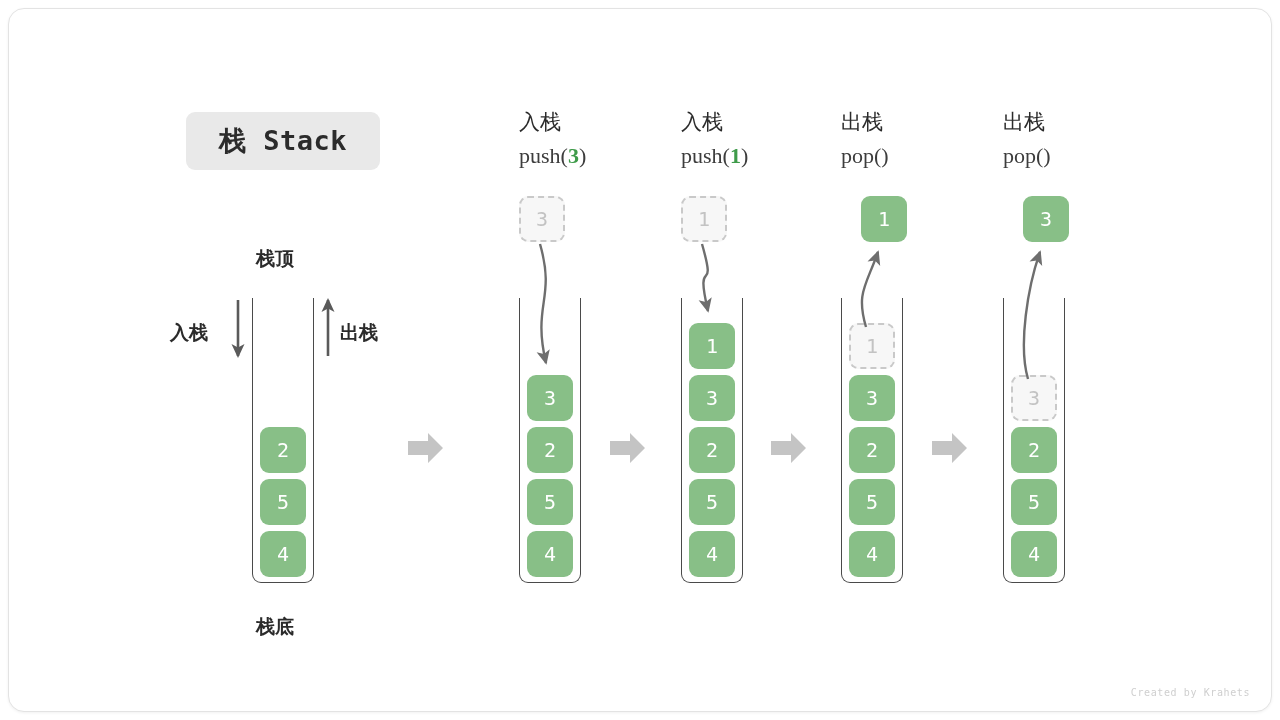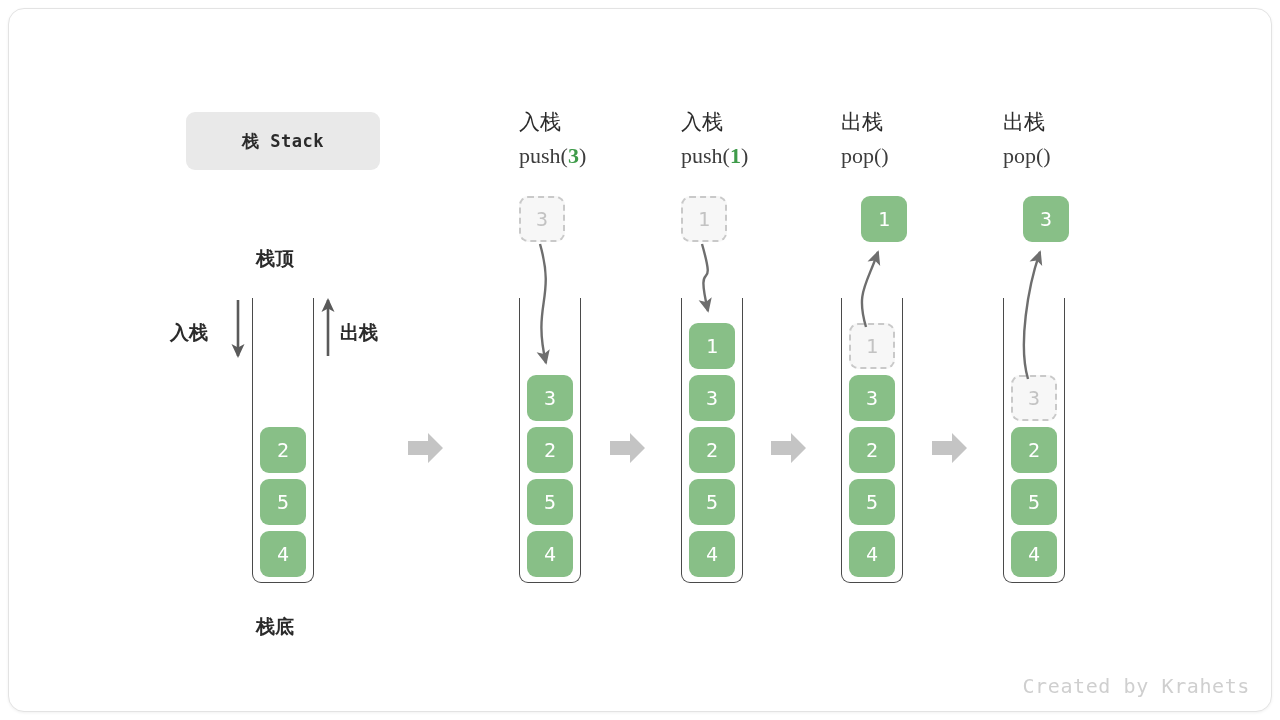--- a/index.html
+++ b/index.html
@@ -27,21 +27,21 @@
 
   
   .title-chip {
     position: absolute;
     left: 186px; top: 112px;
     width: 194px; height: 58px;
     background: #e9e9e9;
     border-radius: 9px;
     display: flex; align-items: center; justify-content: center;
     font-family: "DejaVu Sans Mono", "Liberation Mono", monospace;
-    font-size: 17px;
+    font-size: 27px;
     font-weight: 700;
     color: #2b2b2b;
     letter-spacing: 0.5px;
   }
 
   
   .cn-label {
     position: absolute;
     font-family: "DejaVu Sans", "Liberation Sans", sans-serif;
     font-size: 19px;
@@ -106,21 +106,21 @@
     left: 0; top: 0;
     width: 1280px; height: 720px;
     pointer-events: none;
   }
 
   
   .watermark {
     position: absolute;
     right: 30px; bottom: 22px;
     font-family: "DejaVu Sans Mono", "Liberation Mono", monospace;
-    font-size: 20px;
+    font-size: 10px;
     color: #cfcfcf;
     letter-spacing: 0.6px;
   }
 </style>
 </head>
 <body>
 
 <div id="canvas">
   <div class="card"></div>
 

